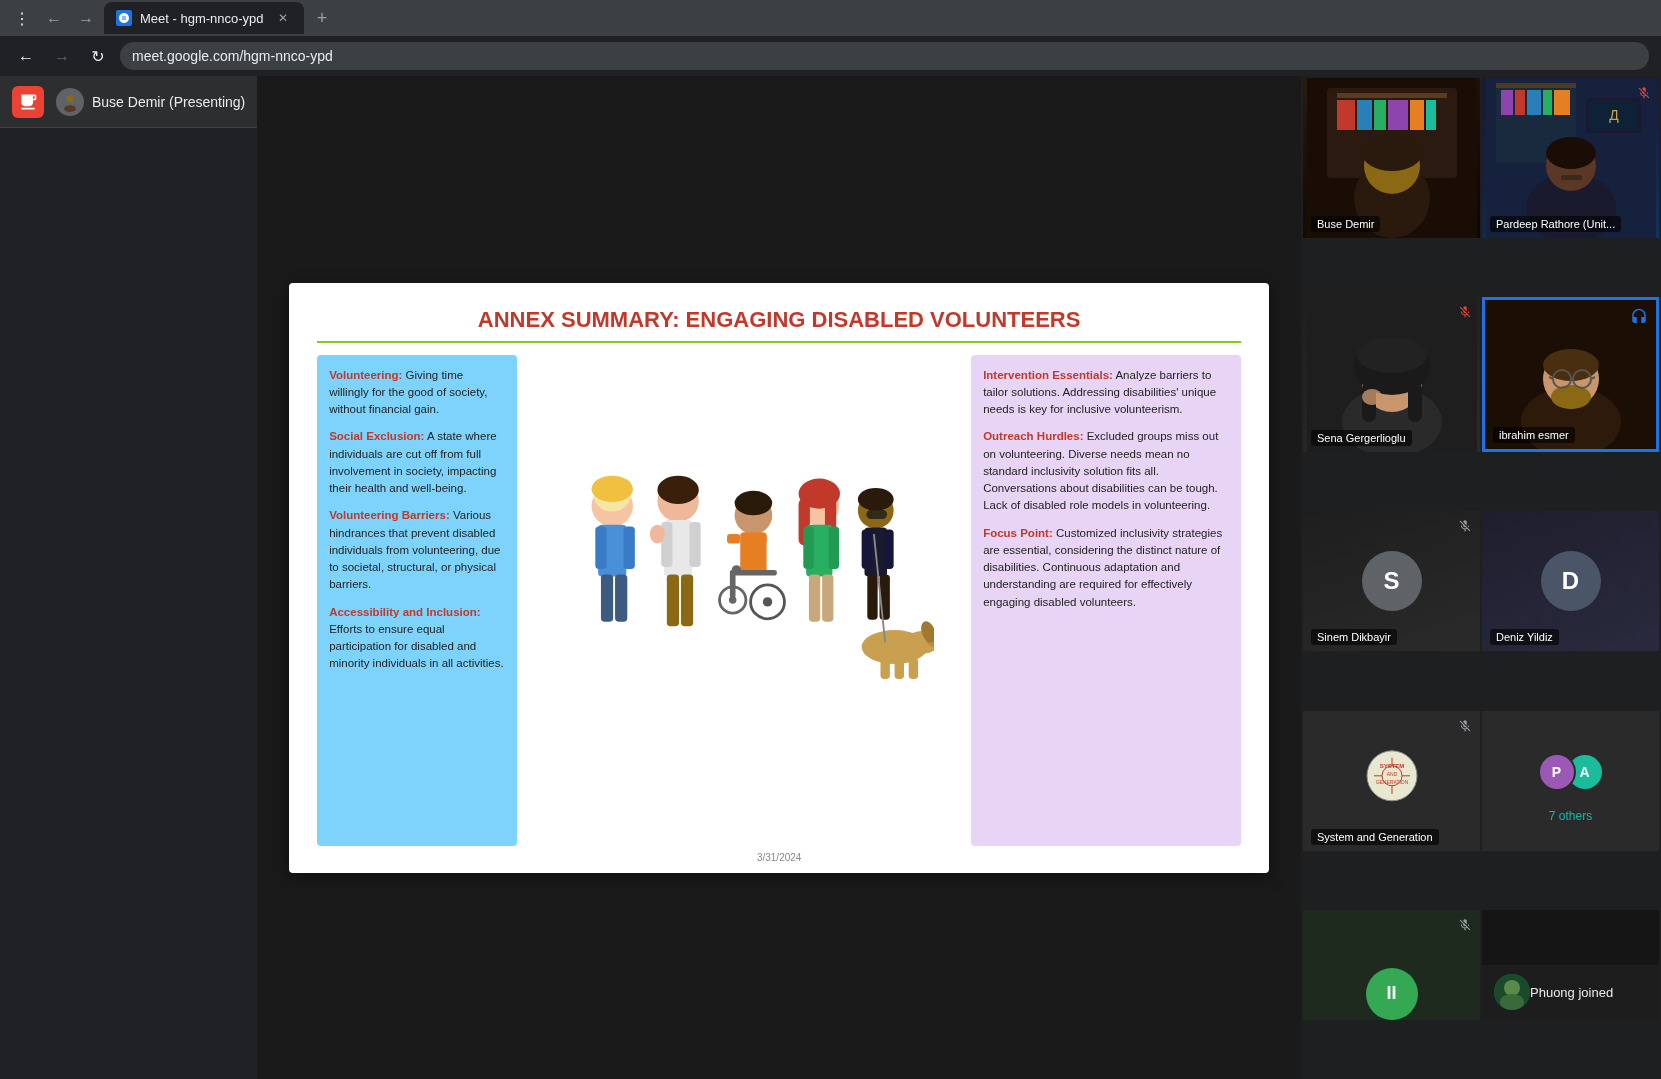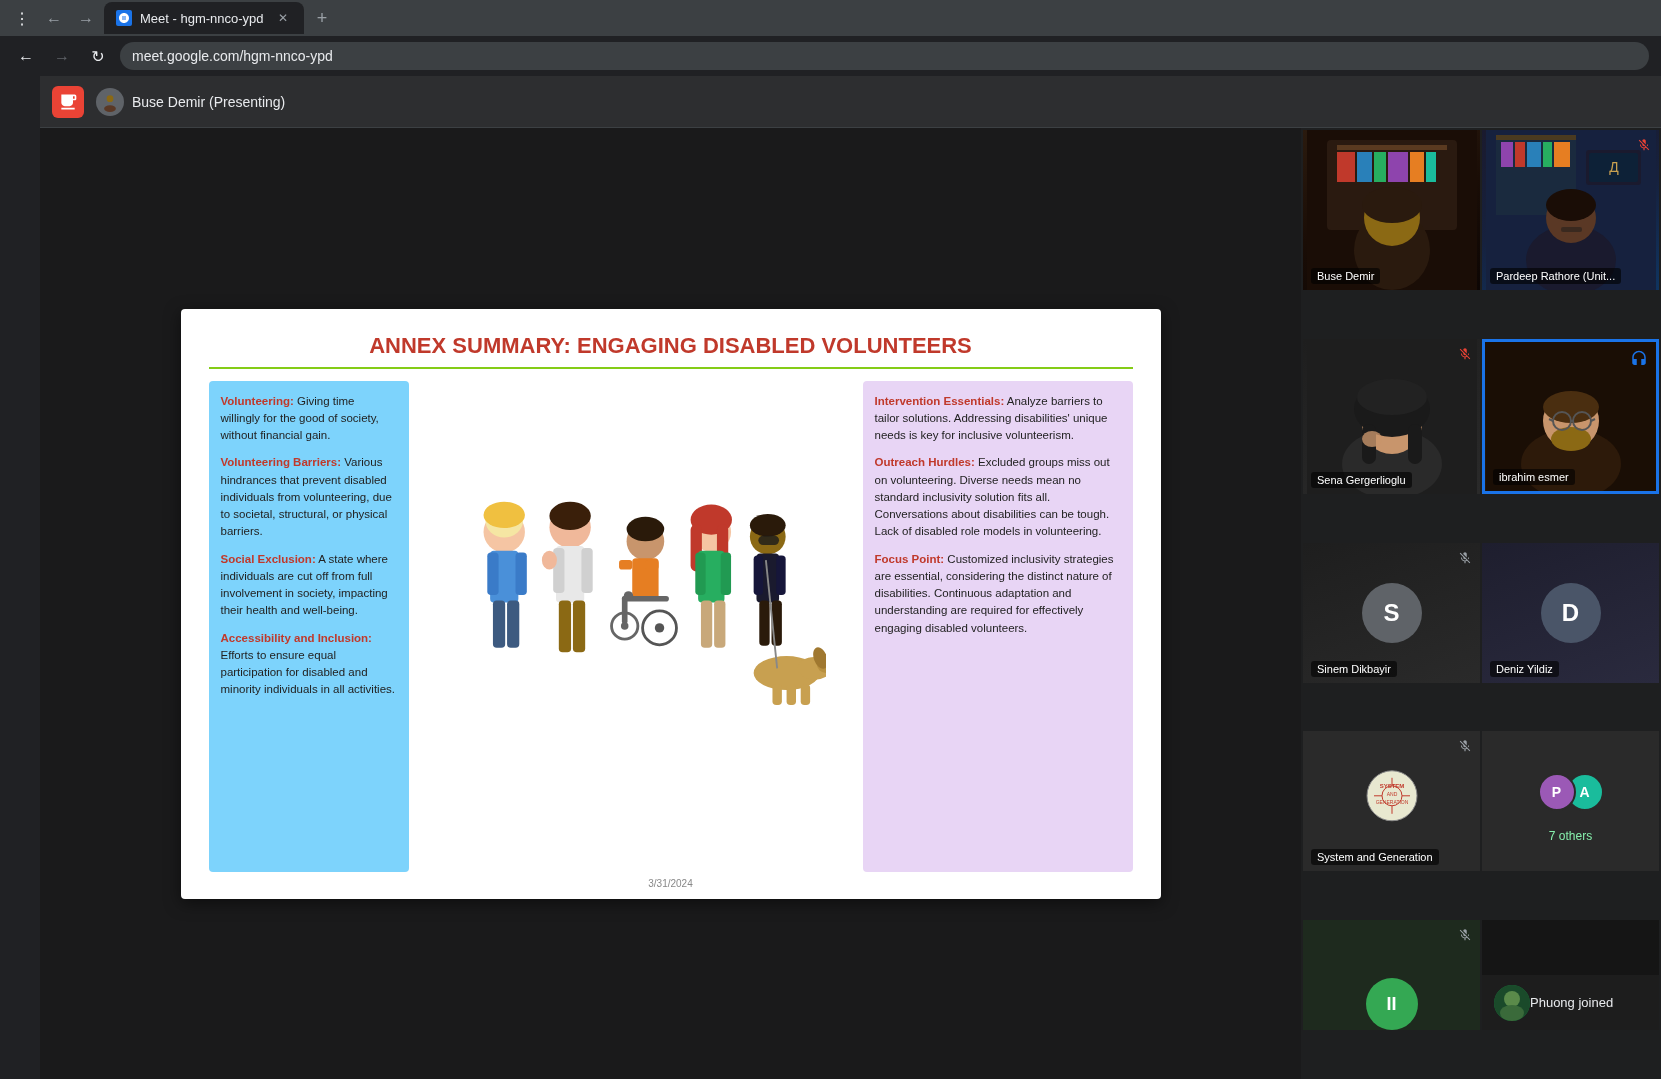--- a/index.html
+++ b/index.html
@@ -79,24 +79,22 @@
       background: #3c4043;
       border: none; border-radius: 20px;
       height: 28px; padding: 0 12px;
       color: #e8eaed; font-size: 14px;
       outline: none;
     }
 
     
     .meet-app {
       display: flex;
-      flex-direction: column;
       background: #202124;
       height: calc(1079px - 76px);
-      padding-left: 40px;
     }
     .meet-header {
       display: flex; align-items: center;
       background: #2d2e30;
       height: 52px;
       padding: 0 12px;
       gap: 12px;
       border-bottom: 1px solid #3c4043;
     }
     .meet-logo {
@@ -470,24 +468,24 @@
         <div class="slide-content">
           <div class="slide-title">ANNEX SUMMARY: ENGAGING DISABLED VOLUNTEERS</div>
           <div class="slide-body">
 
             <div class="slide-left">
               <div class="slide-left-box">
                 <p>
                   <span class="term">Volunteering:</span> Giving time willingly for the good of society, without financial gain.
                 </p>
                 <p>
-                  <span class="term">Volunteering Barriers:</span> Various hindrances that prevent disabled individuals from volunteering, due to societal, structural, or physical barriers.
+                  <span class="term">Social Exclusion:</span> A state where individuals are cut off from full involvement in society, impacting their health and well-being.
                 </p>
                 <p>
-                  <span class="term">Social Exclusion:</span> A state where individuals are cut off from full involvement in society, impacting their health and well-being.
+                  <span class="term">Volunteering Barriers:</span> Various hindrances that prevent disabled individuals from volunteering, due to societal, structural, or physical barriers.
                 </p>
                 <p>
                   <span class="term">Accessibility and Inclusion:</span> Efforts to ensure equal participation for disabled and minority individuals in all activities.
                 </p>
               </div>
             </div>
 
             <div class="slide-center">
               <div class="slide-illustration">
                 <svg viewBox="0 0 400 340" xmlns="http://www.w3.org/2000/svg">
@@ -736,21 +734,21 @@
         </div>
         <span class="participant-name-tag">System and Generation</span>
       </div>
       <div class="participant-tile small tile-others">
         <div class="participant-video-bg"></div>
 
         <div style="position:absolute; top:30%; left:50%; transform:translateX(-50%); display:flex;">
           <div style="width:38px; height:38px; border-radius:50%; background:#9b59b6; border:2px solid #2a2a2a; display:flex; align-items:center; justify-content:center; color:white; font-size:14px; font-weight:bold; z-index:3;">P</div>
           <div style="width:38px; height:38px; border-radius:50%; background:#1abc9c; border:2px solid #2a2a2a; margin-left:-10px; display:flex; align-items:center; justify-content:center; color:white; font-size:14px; font-weight:bold; z-index:2;">A</div>
         </div>
-        <div class="others-count-text" style="bottom:28px; font-size:12px; color:#86efac; position:absolute; width:100%; text-align:center;">7 others</div>
+        <div class="others-count-text" style="bottom:28px; font-size:12px; color:#14b8a6; position:absolute; width:100%; text-align:center;">7 others</div>
 
       </div>
 
       <div class="participant-tile bottom-half-tile tile-bottom-left" style="height:110px;">
         <div class="participant-video-bg"></div>
         <div class="mute-icon">
           <svg width="14" height="14" viewBox="0 0 24 24" fill="#9aa0a6">
               <path d="M19 11h-1.7c0 .74-.16 1.43-.43 2.05l1.23 1.23c.56-.98.9-2.09.9-3.28zm-4.02.17c0-.06.02-.11.02-.17V5c0-1.66-1.34-3-3-3S9 3.34 9 5v.18l5.98 5.99zM4.27 3L3 4.27l6.01 6.01V11c0 1.66 1.33 3 2.99 3 .22 0 .44-.03.65-.08l1.66 1.66c-.71.33-1.5.52-2.31.52-2.76 0-5.3-2.1-5.3-5.1H5c0 3.41 2.72 6.23 6 6.72V21h2v-3.28c.91-.13 1.77-.45 2.54-.9L19.73 21 21 19.73 4.27 3z"></path>
             </svg>
         </div>

